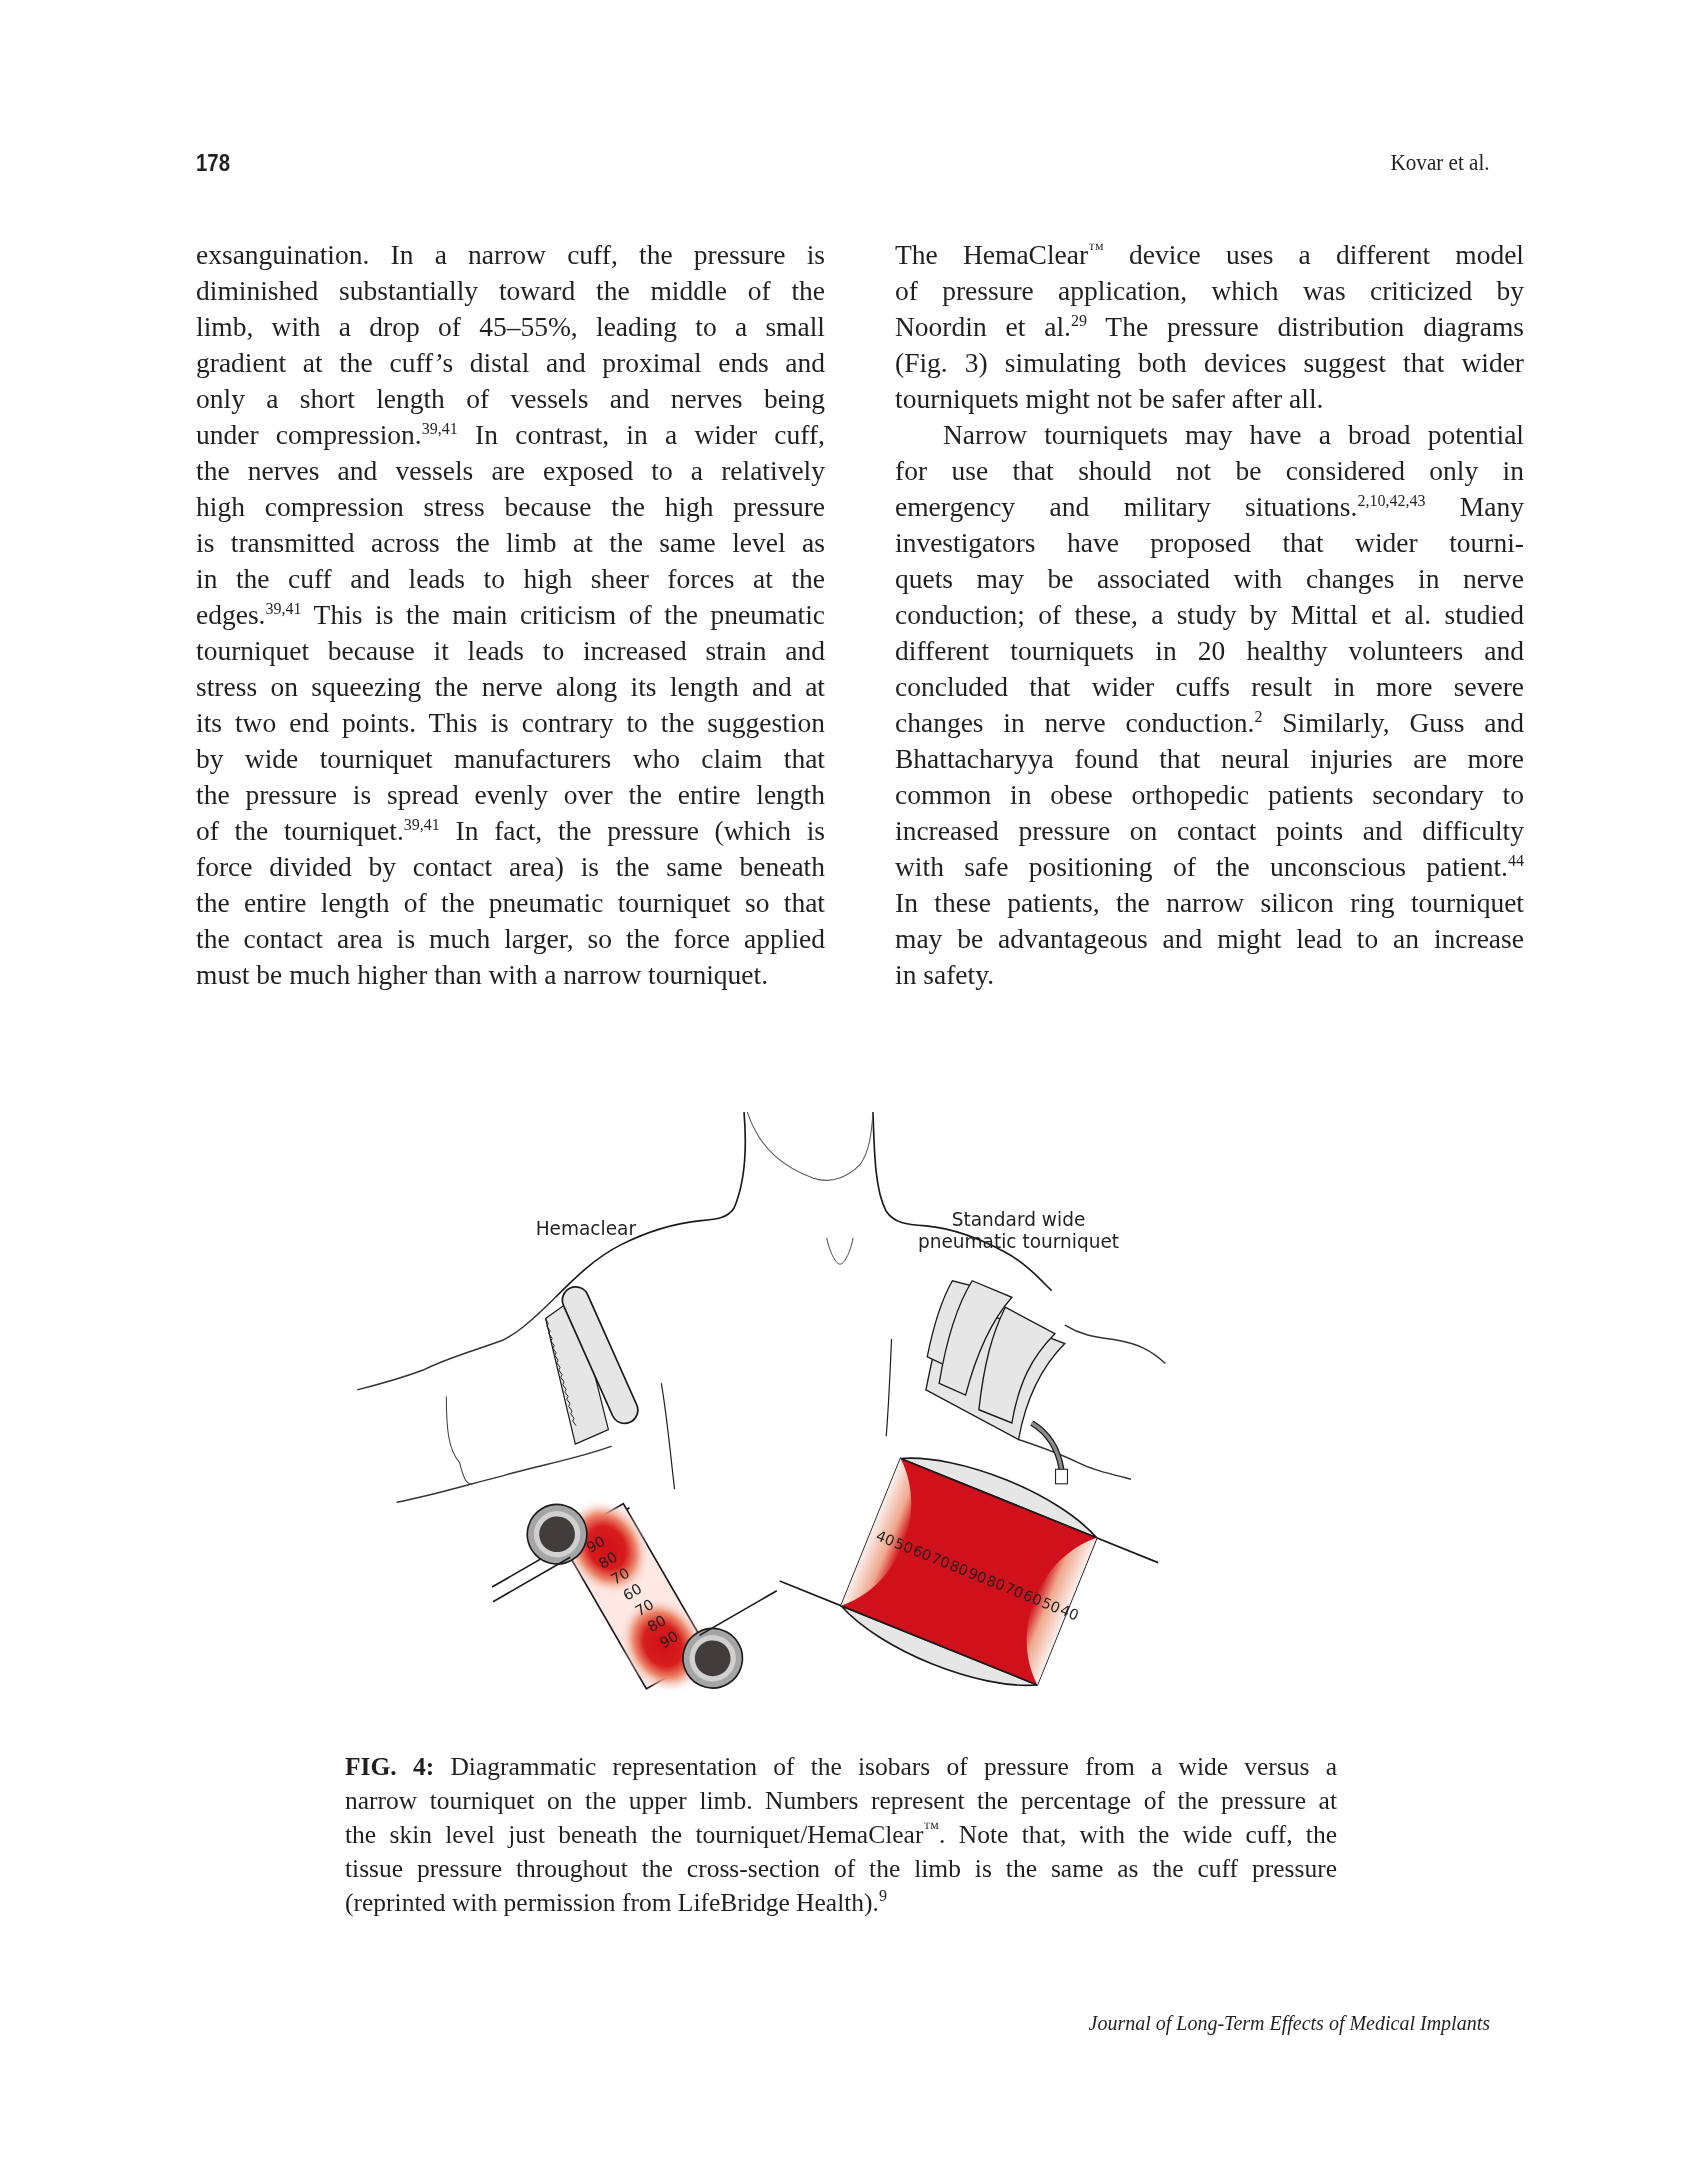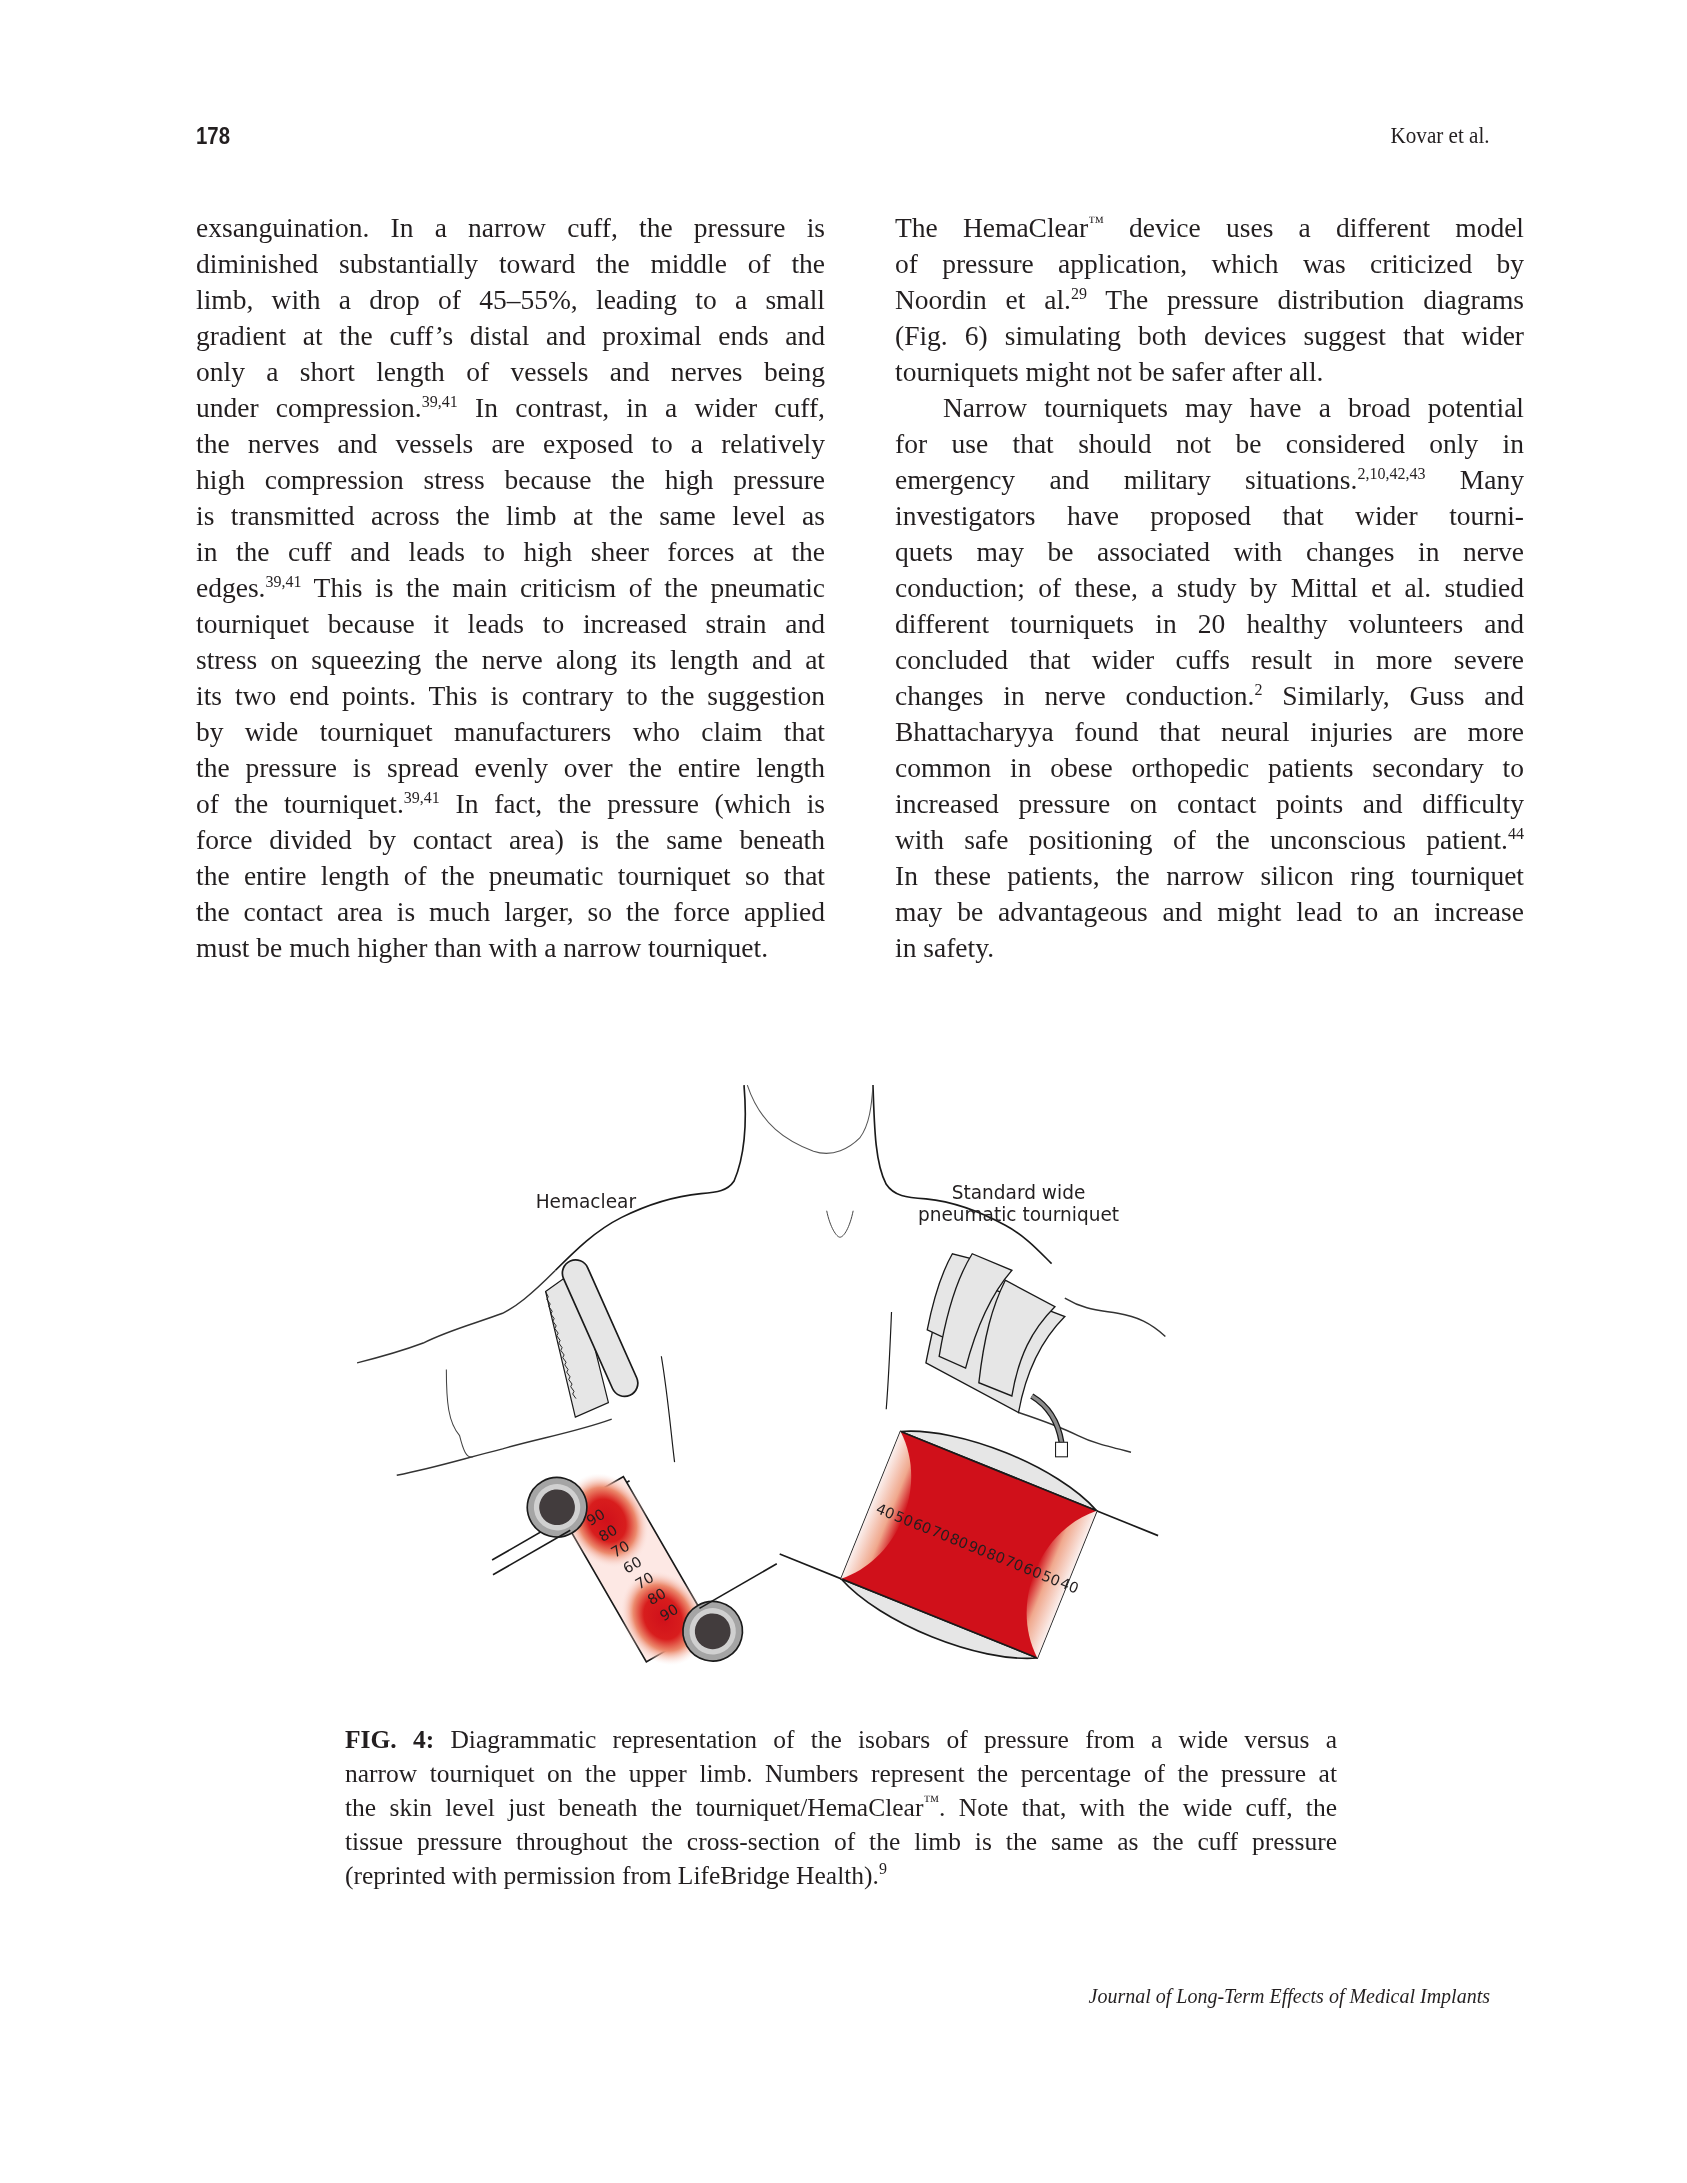--- a/index.html
+++ b/index.html
@@ -1,17 +1,17 @@
 <!DOCTYPE html>
 <html style="font-size:10.6px"><head>
 <meta charset="utf-8">
 <style>
   html, body { margin: 0; padding: 0; background: #ffffff; }
   body { width: 1687px; height: 2183px; position: relative; overflow: hidden; color: #231f20; }
-  .page { position: absolute; inset: 0; }
+  .page { position: absolute; inset: 0; margin-top: 27px; }
   .running-head { position: absolute; top: 119px; left: 196px; right: 197px; height: 40px; }
   .page-number { position: absolute; left: 0; top: 2.6px; font-family: "Liberation Sans", sans-serif; font-weight: bold; font-size: 24px; transform: scaleX(0.85); transform-origin: left; }
   .running-author { position: absolute; right: 0; top: 2.6px; font-family: "Liberation Serif", serif; font-size: 24px; transform: scaleX(0.88); transform-origin: right; }
 
   .col { position: absolute; top: 210px; width: 629px; font-family: "Liberation Serif", serif; font-size: 27.5px; line-height: 36px; text-align: justify; }
   .col-left { left: 196px; }
   .col-right { left: 895px; }
   .line { display: block; text-align: justify; text-align-last: justify; white-space: nowrap; height: 36px; overflow: visible; }
   .line.last { text-align-last: left; }
   sup { font-size: 16px; line-height: 0; vertical-align: 10px; }
@@ -57,21 +57,21 @@
       <span class="line"><span>of the tourniquet.</span><sup>39,41</sup><span> In fact, the pressure (which is</span></span>
       <span class="line"><span>force divided by contact area) is the same beneath</span></span>
       <span class="line"><span>the entire length of the pneumatic tourniquet so that</span></span>
       <span class="line"><span>the contact area is much larger, so the force applied</span></span>
       <span class="line last"><span>must be much higher than with a narrow tourniquet.</span></span>
     </div>
   <div class="col col-right" id="right-col">
       <span class="line"><span>The HemaClear</span><sup>™</sup><span> device uses a different model</span></span>
       <span class="line"><span>of pressure application, which was criticized by</span></span>
       <span class="line"><span>Noordin et al.</span><sup>29</sup><span> The pressure distribution diagrams</span></span>
-      <span class="line"><span>(Fig. 6) simulating both devices suggest that wider</span></span>
+      <span class="line"><span>(Fig. 3) simulating both devices suggest that wider</span></span>
       <span class="line last"><span>tourniquets might not be safer after all.</span></span>
       <span class="line" style="text-indent: 48px;"><span>Narrow tourniquets may have a broad potential</span></span>
       <span class="line"><span>for use that should not be considered only in</span></span>
       <span class="line"><span>emergency and military situations.</span><sup>2,10,42,43</sup><span> Many</span></span>
       <span class="line"><span>investigators have proposed that wider tourni-</span></span>
       <span class="line"><span>quets may be associated with changes in nerve</span></span>
       <span class="line"><span>conduction; of these, a study by Mittal et al. studied</span></span>
       <span class="line"><span>different tourniquets in 20 healthy volunteers and</span></span>
       <span class="line"><span>concluded that wider cuffs result in more severe</span></span>
       <span class="line"><span>changes in nerve conduction.</span><sup>2</sup><span> Similarly, Guss and</span></span>

